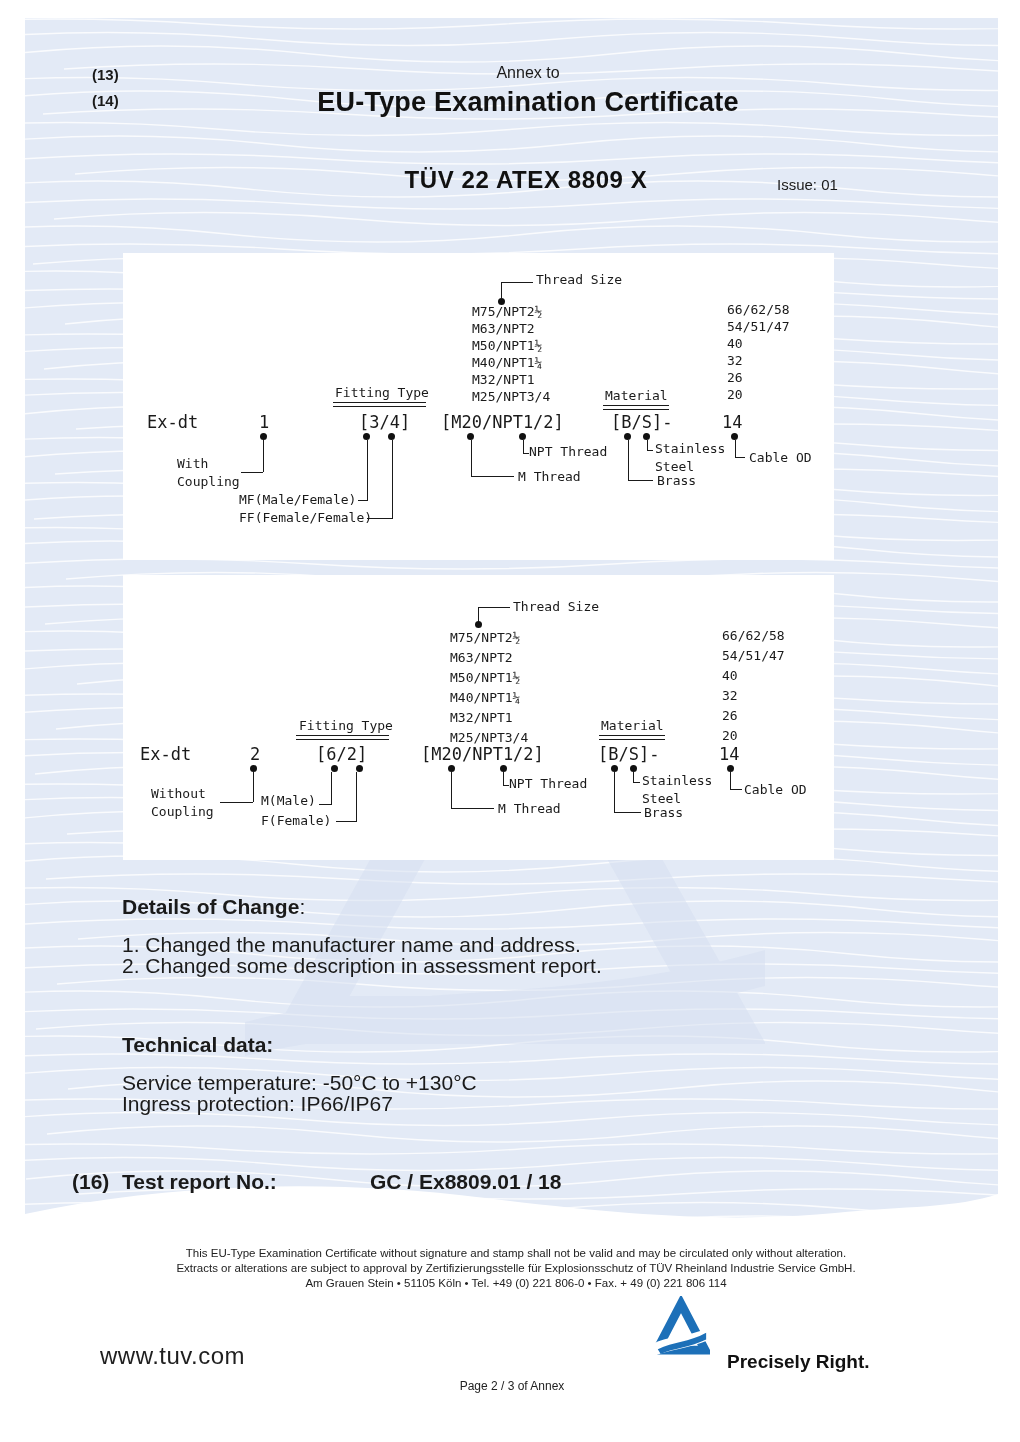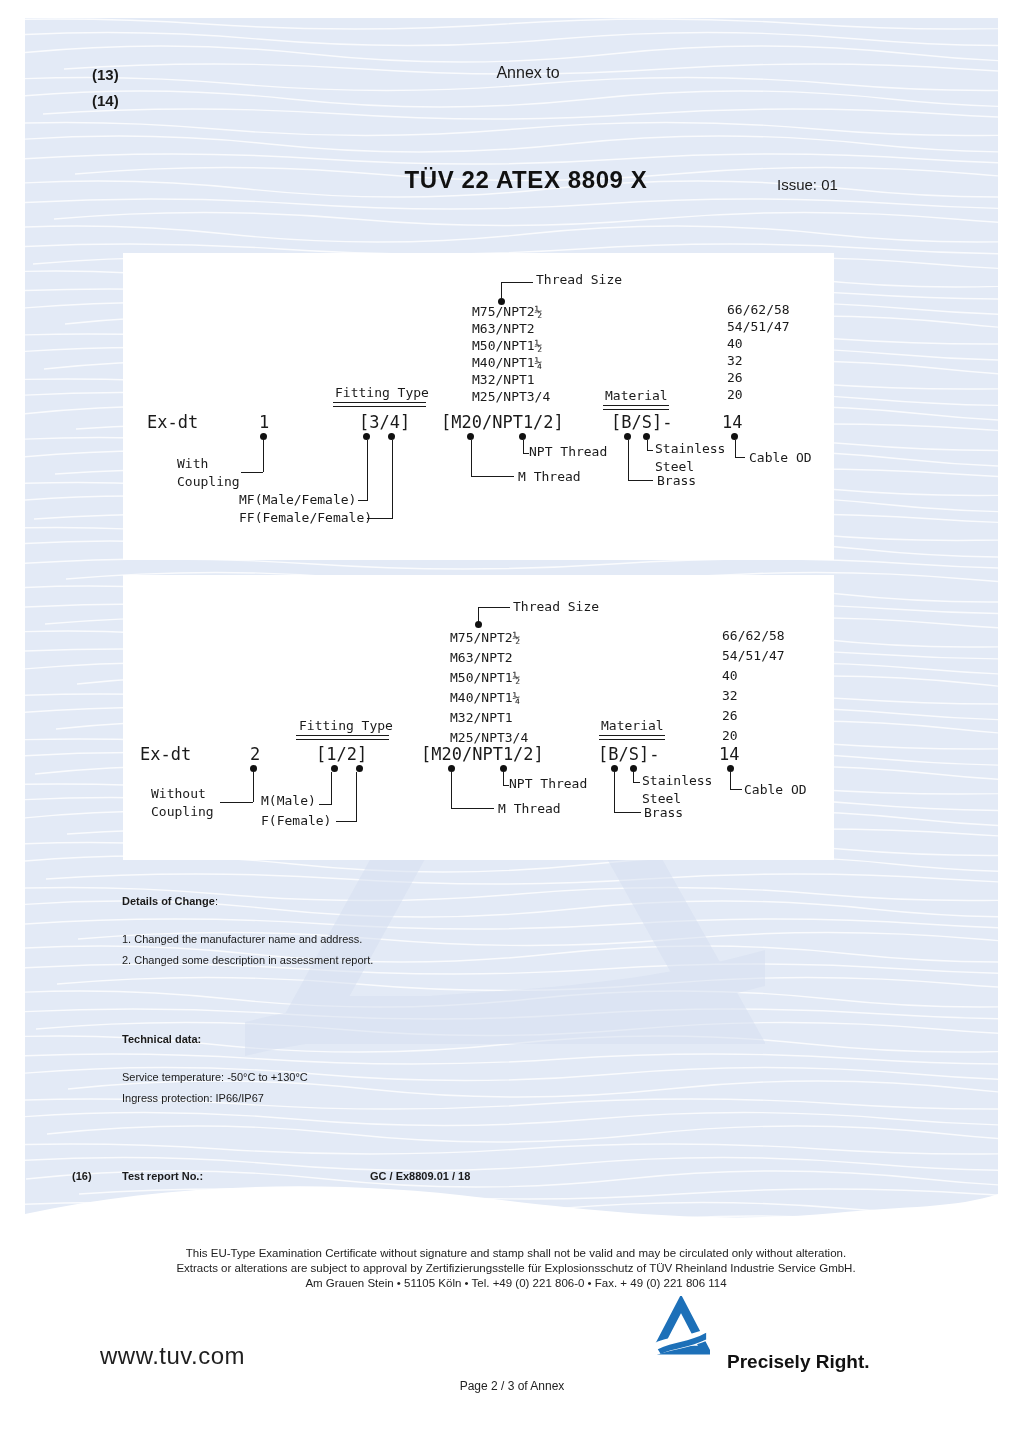--- a/index.html
+++ b/index.html
@@ -13,21 +13,21 @@
   }
   .panel svg { position:absolute; left:0; top:0; }
   .abs { position:absolute; white-space:nowrap; }
   .ctr { transform:translateX(-50%); text-align:center; }
   .b { font-weight:bold; }
   .ref { font-size:15px; font-weight:bold;margin-left:22px; }
   .annex { font-size:16px; }
   .title { font-size:27px; font-weight:bold; letter-spacing:.2px; color:#111; }
   .certno { font-size:24px; font-weight:bold; letter-spacing:.6px; color:#111; }
   .issue { font-size:15px; }
-  .body15 { font-size:11px; }
+  .body15 { font-size:21px; }
   .dbox { position:absolute; left:123px; width:711px; background:#ffffff; }
   .d { position:absolute; font-family:"DejaVu Sans Mono", monospace; color:#1a1a1a; white-space:nowrap; }
   .d13 { font-size:13px; line-height:14px; }
   .d17 { font-size:17px; line-height:19px; }
   .ln { position:absolute; background:#1a1a1a; }
   .dot { position:absolute; width:7px; height:7px; border-radius:50%; background:#111111; }
   .dul { position:absolute; height:3px; border-top:1px solid #1a1a1a; border-bottom:1px solid #1a1a1a; }
   .foot { font-size:11.5px; color:#222; }
   .site { font-size:24px; letter-spacing:.5px; color:#1f1f1f; }
   .logo-main { font-size:30px; line-height:30px; color:#111; }
@@ -131,20 +131,21 @@
       <path d="M40 402 C 190 362 360 386 560 330 L560 366 C 380 416 200 398 40 436 Z" fill="#d7e0f1"></path>
     </svg>
     <svg width="973" height="64" viewBox="0 0 973 64" preserveAspectRatio="none" style="top:1150px;">
       <path d="M0 64 L0 46 C 140 16 300 10 460 30 C 600 47 700 55 810 45 C 880 38 932 40 973 26 L973 64 Z" fill="#ffffff"></path>
     </svg>
   </div>
 
   <div class="abs ref" style="left:70px; top:66px;">(13)</div>
   <div class="abs ref" style="left:70px; top:92px;">(14)</div>
   <div class="abs annex ctr" style="left:528px; top:64px;">Annex to</div>
+  <div class="abs title ctr" style="left:528px; top:87px;">EU-Type Examination Certificate</div>
   <div class="abs certno ctr" style="left:526px; top:166px;">TÜV 22 ATEX 8809 X</div>
   <div class="abs issue" style="left:777px; top:176px;">Issue: 01</div>
 
   <div class="dbox" style="top:253px; height:307px;">
     <span class="d d13" style="left:413px; top:20px;">Thread Size</span>
     <div class="ln" style="left:378px; top:29px; width:32px; height:1px;"></div>
     <div class="ln" style="left:378px; top:29px; width:1px; height:16px;"></div>
     <div class="dot" style="left:375px; top:45px;"></div>
 
     <span class="d d13" style="left:349px; top:52px;">M75/NPT2½</span>
@@ -236,21 +237,21 @@
     <span class="d d13" style="left:599px; top:134px;">26</span>
     <span class="d d13" style="left:599px; top:154px;">20</span>
 
     <span class="d d13" style="left:176px; top:144px;">Fitting Type</span>
     <div class="dul" style="left:173px; top:160px; width:93px;"></div>
     <span class="d d13" style="left:478px; top:144px;">Material</span>
     <div class="dul" style="left:476px; top:160px; width:66px;"></div>
 
     <span class="d d17" style="left:17px;  top:170px;">Ex-dt</span>
     <span class="d d17" style="left:127px; top:170px;">2</span>
-    <span class="d d17" style="left:193px; top:170px;">[1/2]</span>
+    <span class="d d17" style="left:193px; top:170px;">[6/2]</span>
     <span class="d d17" style="left:298px; top:170px;">[M20/NPT1/2]</span>
     <span class="d d17" style="left:475px; top:170px;">[B/S]-</span>
     <span class="d d17" style="left:596px; top:170px;">14</span>
 
     <div class="dot" style="left:127px; top:190px;"></div>
     <div class="dot" style="left:208px; top:190px;"></div>
     <div class="dot" style="left:233px; top:190px;"></div>
     <div class="dot" style="left:325px; top:190px;"></div>
     <div class="dot" style="left:377px; top:190px;"></div>
     <div class="dot" style="left:488px; top:190px;"></div>

